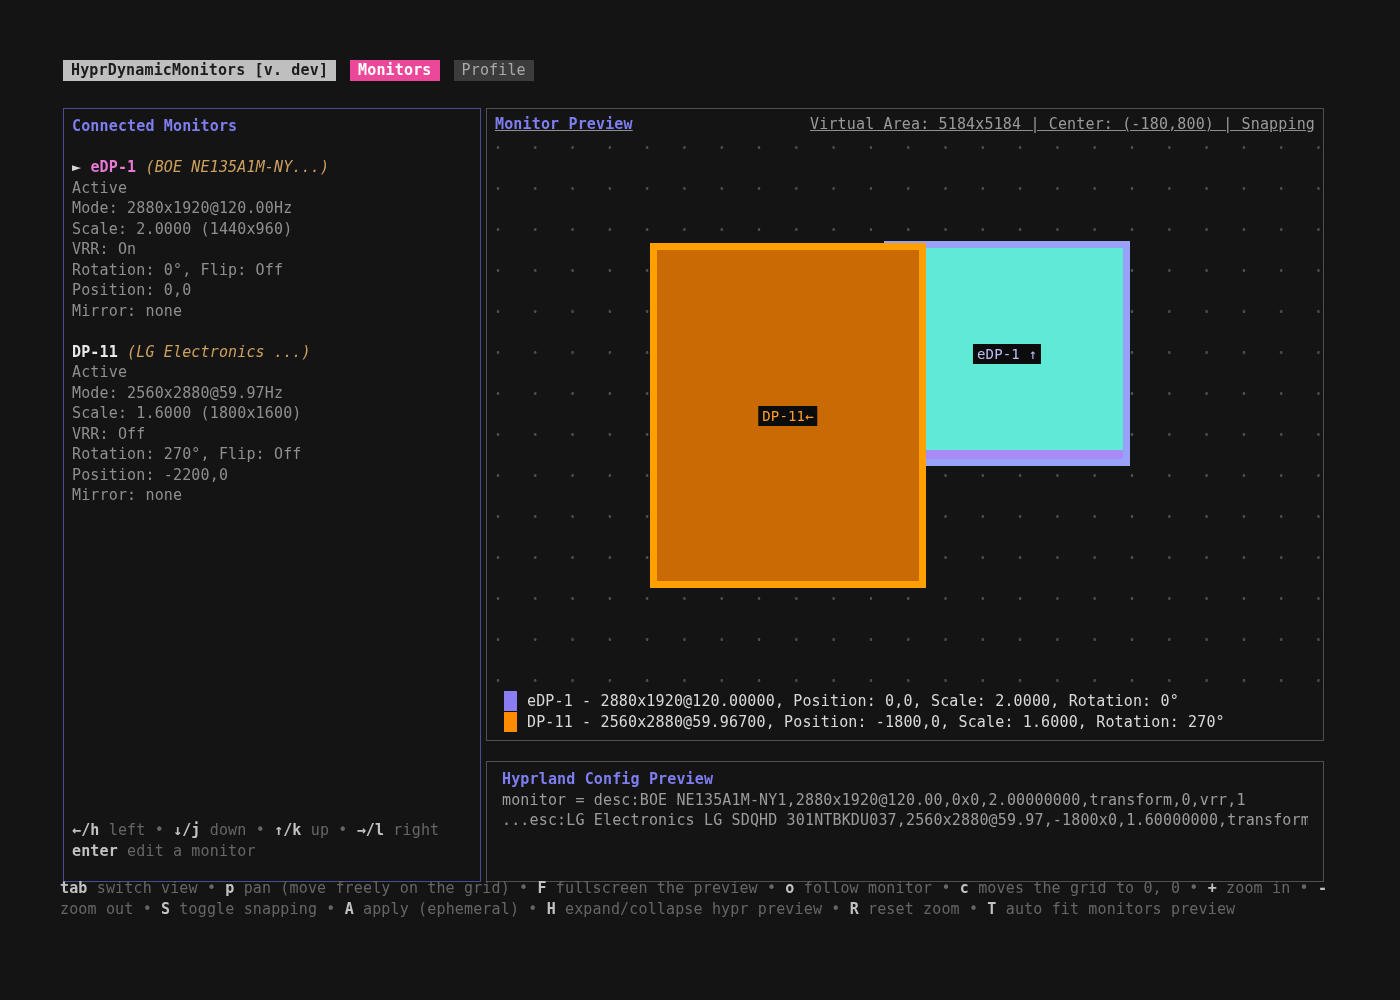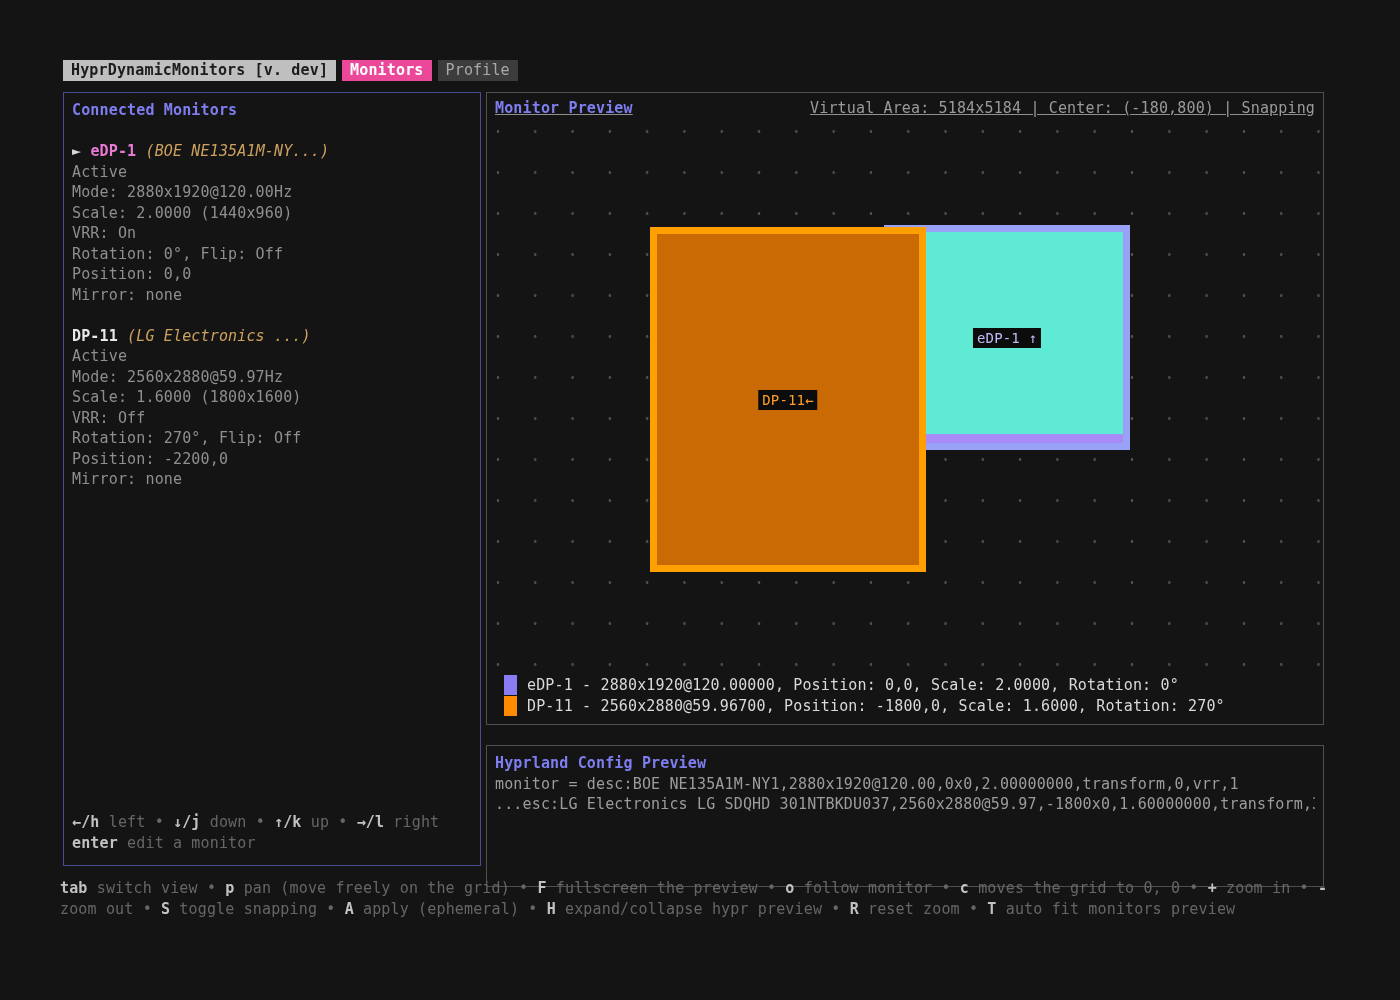--- a/index.html
+++ b/index.html
@@ -7,40 +7,40 @@
   body {
     position:relative;
     font-family:"DejaVu Sans Mono","Liberation Mono",monospace;
     font-size:15px;
     letter-spacing:0.15px;
     color:#8f8f8f;
   }
   .line { line-height:20.5px; height:20.5px; white-space:pre; overflow:hidden; }
 
   
-  #tabbar { position:absolute; left:63px; top:60px; display:flex; gap:6px; height:21px; line-height:21px; }
+  #tabbar { position:absolute; left:63px; top:60px; display:flex; gap:14px; height:21px; line-height:21px; }
   .tab { padding:0 8px; white-space:pre; }
   .tab-app { background:#bfbfbf; color:#1c1c1c; font-weight:bold; }
   .tab-active { background:#ec4899; color:#ffffff; font-weight:bold; }
   .tab-inactive { background:#3c3c3c; color:#a9a9a9; }
 
   
-  .panel { position:absolute; background:#141414; }
+  .panel { position:absolute; background:#141414;margin-top:16px; }
   #sidebar { left:63px; top:92px; width:418px; height:774px; border:1px solid #4c4c92; padding:7px 8px; }
   #preview { left:486px; top:92px; width:838px; height:633px; border:1px solid #4f4f4f; }
-  #config  { left:486px; top:745px; width:838px; height:142px; border:1px solid #4f4f4f; padding:7px 8px; }
+  #config  { left:486px; top:745px; width:838px; height:121px; border:1px solid #4f4f4f; padding:7px 15px; }
   .panel-title { color:#7e7ef0; font-weight:bold; }
 
   
   .sel-arrow { color:#d8d8d8; }
   .m-name { font-weight:bold; color:#e8e8e8; }
   .monitor-entry.selected .m-name { color:#e87ad4; }
   .m-desc { color:#cda15e; font-style:italic; }
   .m-line { color:#8f8f8f; }
-  #sidebar-footer { position:absolute; left:8px; right:8px; bottom:12px; }
+  #sidebar-footer { position:absolute; left:8px; right:8px; bottom:20px; }
   .key { color:#c2c2c2; font-weight:bold; }
   .kdesc { color:#666666; }
   .ksep { color:#666666; }
 
   
   #preview-header { display:flex; justify-content:space-between; padding:5px 8px 0 8px; line-height:20.5px; white-space:nowrap; overflow:hidden;text-decoration:underline; }
   #preview-status { color:#9a9a9a; flex:0 0 auto; }
   #grid { position:absolute; left:0; right:0; top:28px; bottom:55px;
           background-image:radial-gradient(circle,#4d4d4d 1.4px,rgba(0,0,0,0) 1.5px);
           background-size:37.3px 41px; background-position:-7.7px -10px; }

